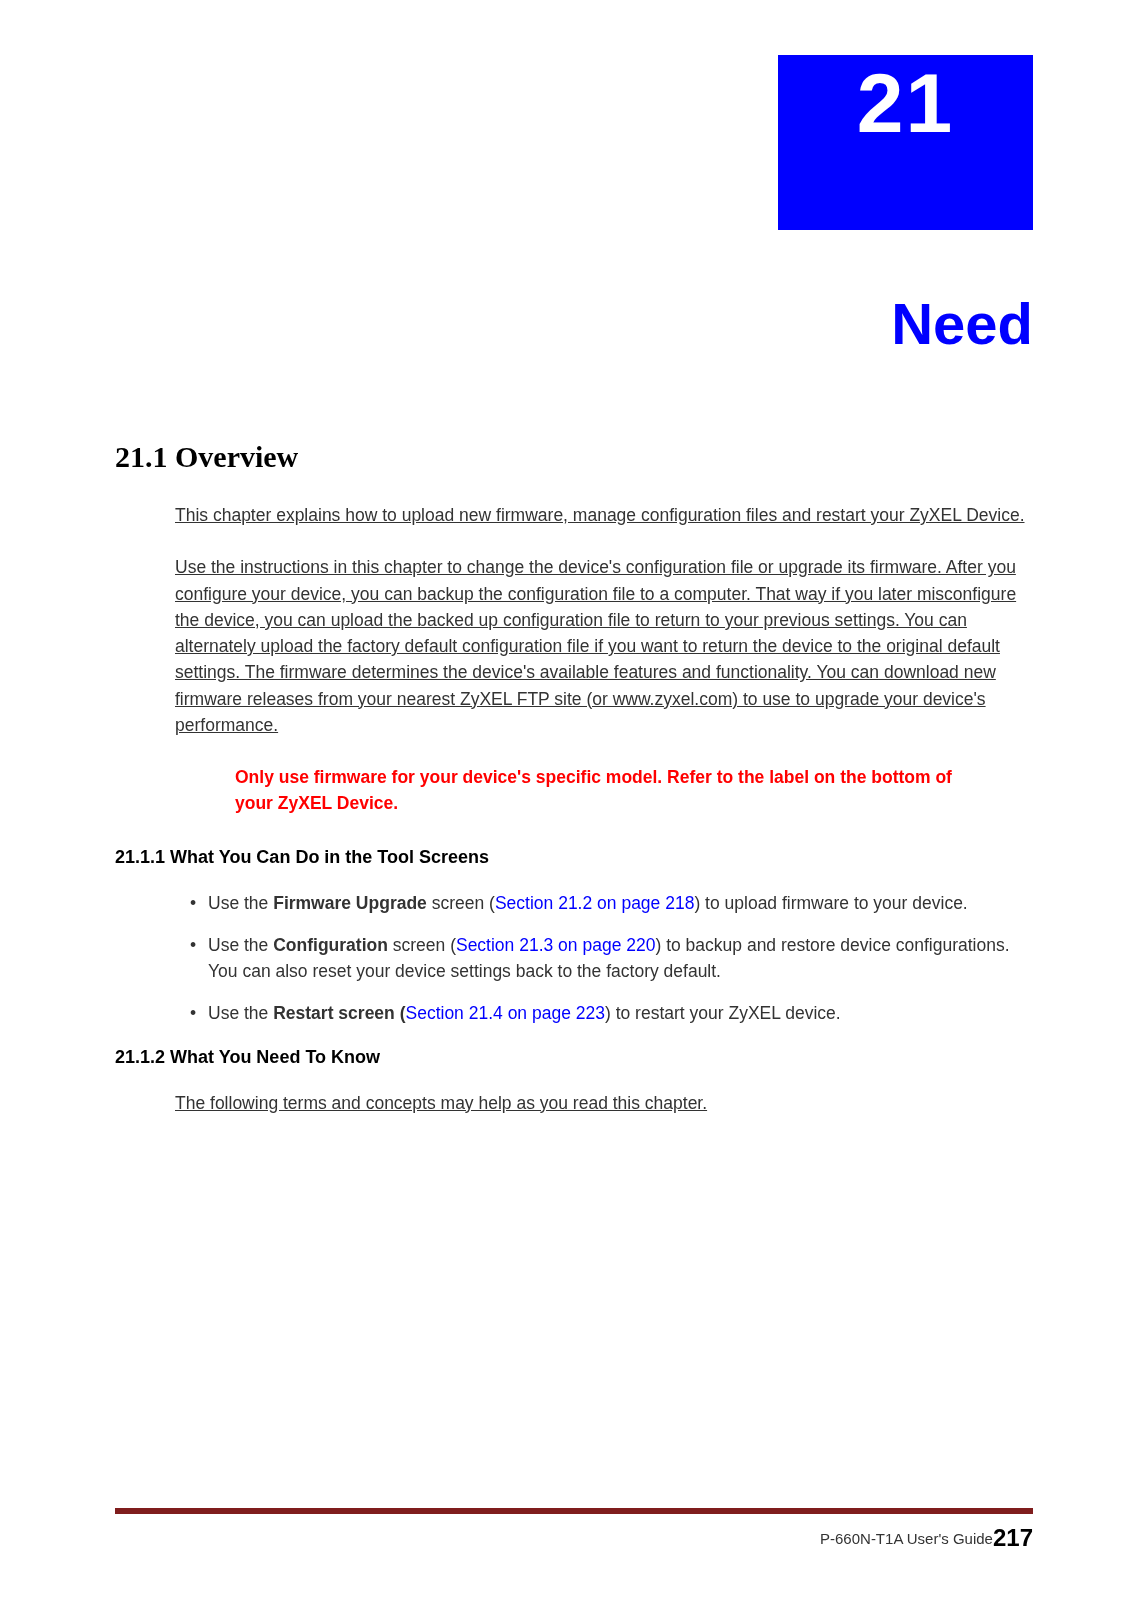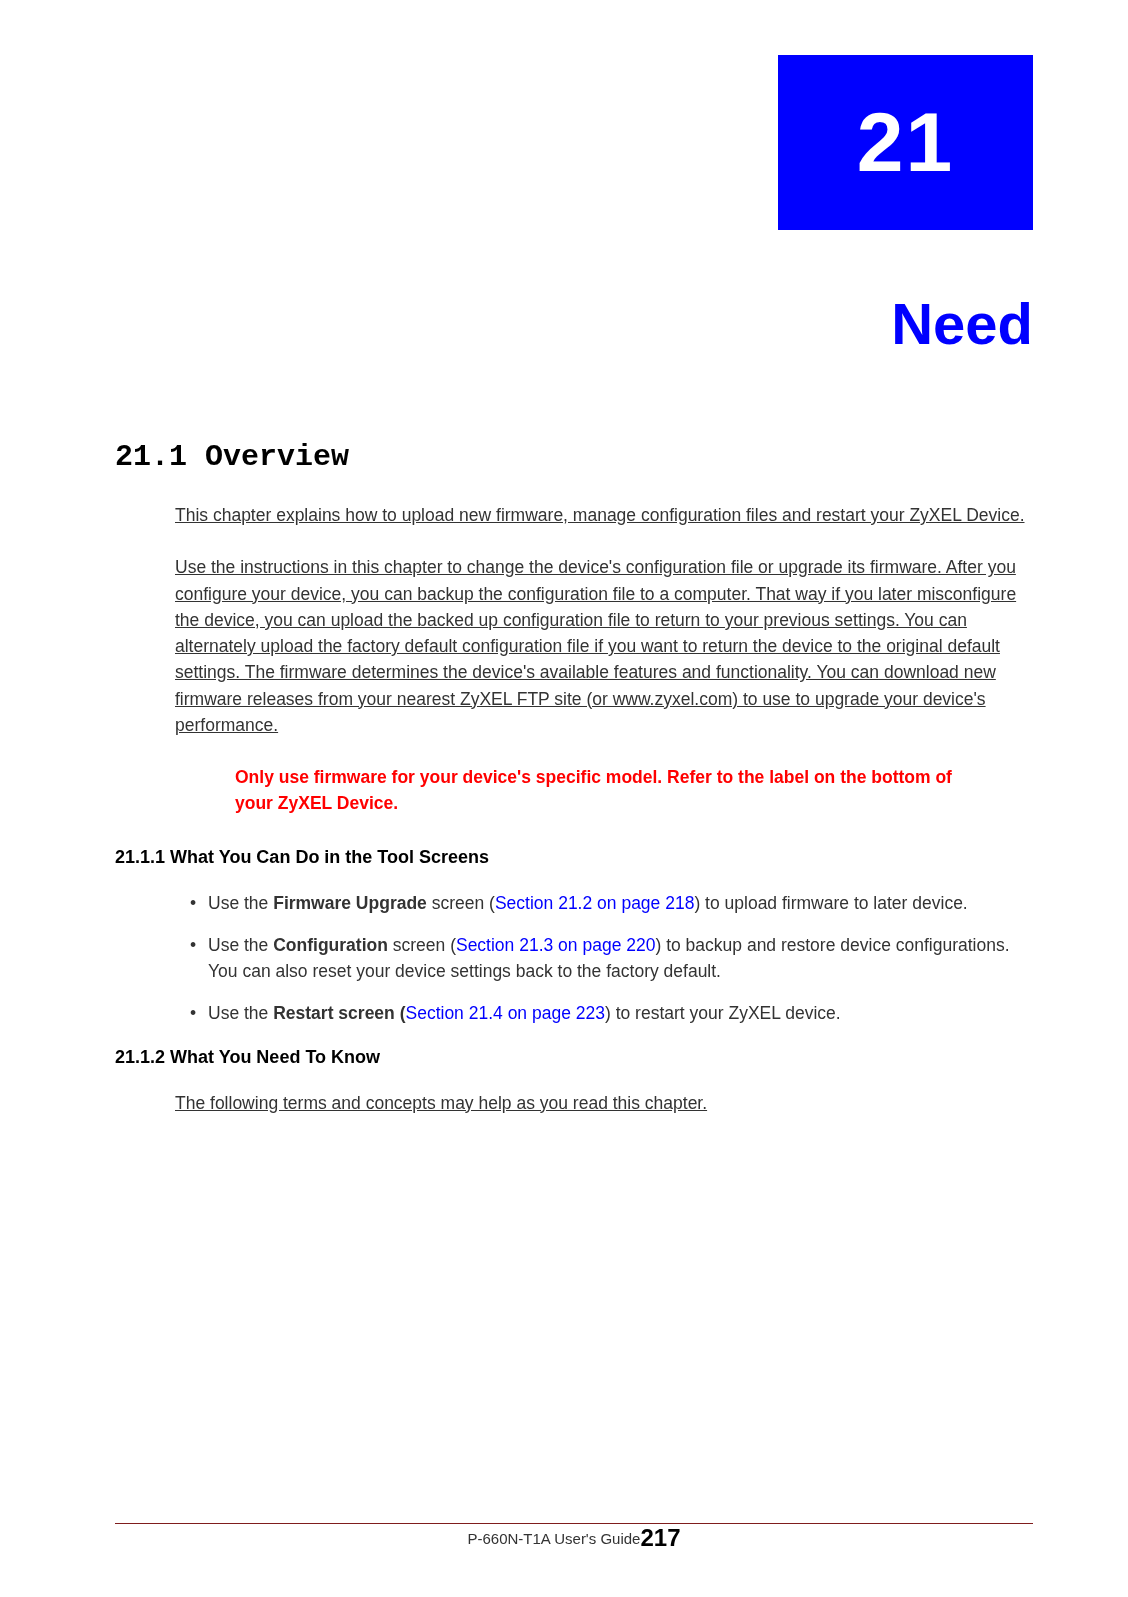--- a/index.html
+++ b/index.html
@@ -22,21 +22,21 @@
       position: relative;
     }
     .chapter-number-box {
       position: absolute;
       top: 55px;
       right: 95px;
       width: 255px;
       height: 175px;
       background: #0000ff;
       display: flex;
-      align-items: center;
+      align-items: flex-start;
       justify-content: center;
     }
     .chapter-number {
       font-family: "Arial Black", Arial, sans-serif;
       font-size: 84px;
       font-weight: 900;
       color: #ffffff;
       letter-spacing: 2px;
     }
     .chapter-title {
@@ -49,21 +49,21 @@
       color: #0000ff;
       text-align: right;
     }
     .content-area {
       position: absolute;
       top: 440px;
       left: 115px;
       right: 100px;
     }
     .section-heading {
-      font-family: Liberation Mono, monospace;
+      font-family: Liberation Serif, serif;
       font-size: 30px;
       font-weight: bold;
       color: #000000;
       margin-bottom: 28px;
     }
     .body-text {
       font-size: 17.5px;
       line-height: 1.5;
       color: #333333;
       margin-left: 60px;
@@ -110,24 +110,24 @@
       font-weight: bold;
     }
     .link-inline {
       color: #0000ff;
     }
     .footer {
       position: absolute;
       bottom: 45px;
       left: 115px;
       right: 95px;
-      border-top: 1px solid #7f1d1d;
-      padding-top: 0;
+      border-top: 6px solid #7f1d1d;
+      padding-top: 10px;
       display: flex;
-      justify-content: center;
+      justify-content: flex-end;
       align-items: center;
     }
     .footer-left {
       font-size: 15px;
       color: #333333;
     }
     .footer-right {
       font-family: Arial, sans-serif;
       font-size: 24px;
       font-weight: bold;
@@ -152,21 +152,21 @@
     <p class="body-text">This chapter explains how to upload new firmware, manage configuration files and restart your ZyXEL Device.</p>
 
     <p class="body-text">Use the instructions in this chapter to change the device's configuration file or upgrade its firmware. After you configure your device, you can backup the configuration file to a computer. That way if you later misconfigure the device, you can upload the backed up configuration file to return to your previous settings. You can alternately upload the factory default configuration file if you want to return the device to the original default settings. The firmware determines the device's available features and functionality. You can download new firmware releases from your nearest ZyXEL FTP site (or www.zyxel.com) to use to upgrade your device's performance.</p>
 
     <p class="warning-text">Only use firmware for your device's specific model. Refer to the label on the bottom of your ZyXEL Device.</p>
 
     <h3 class="subsection-heading">21.1.1  What You Can Do in the Tool Screens</h3>
 
     <div class="bullet-list">
       <div class="bullet-item">
-        <span>Use the </span><span class="bold-inline">Firmware Upgrade</span><span> screen (</span><span class="link-inline">Section 21.2 on page 218</span><span>) to upload firmware to later device.</span>
+        <span>Use the </span><span class="bold-inline">Firmware Upgrade</span><span> screen (</span><span class="link-inline">Section 21.2 on page 218</span><span>) to upload firmware to your device.</span>
       </div>
       <div class="bullet-item">
         <span>Use the </span><span class="bold-inline">Configuration</span><span> screen (</span><span class="link-inline">Section 21.3 on page 220</span><span>) to backup and restore device configurations. You can also reset your device settings back to the factory default.</span>
       </div>
       <div class="bullet-item">
         <span>Use the </span><span class="bold-inline">Restart</span><span class="bold-inline"> screen (</span><span class="link-inline">Section 21.4 on page 223</span><span>) to restart your ZyXEL device.</span>
       </div>
     </div>
 
     <h3 class="subsection-heading">21.1.2  What You Need To Know</h3>

